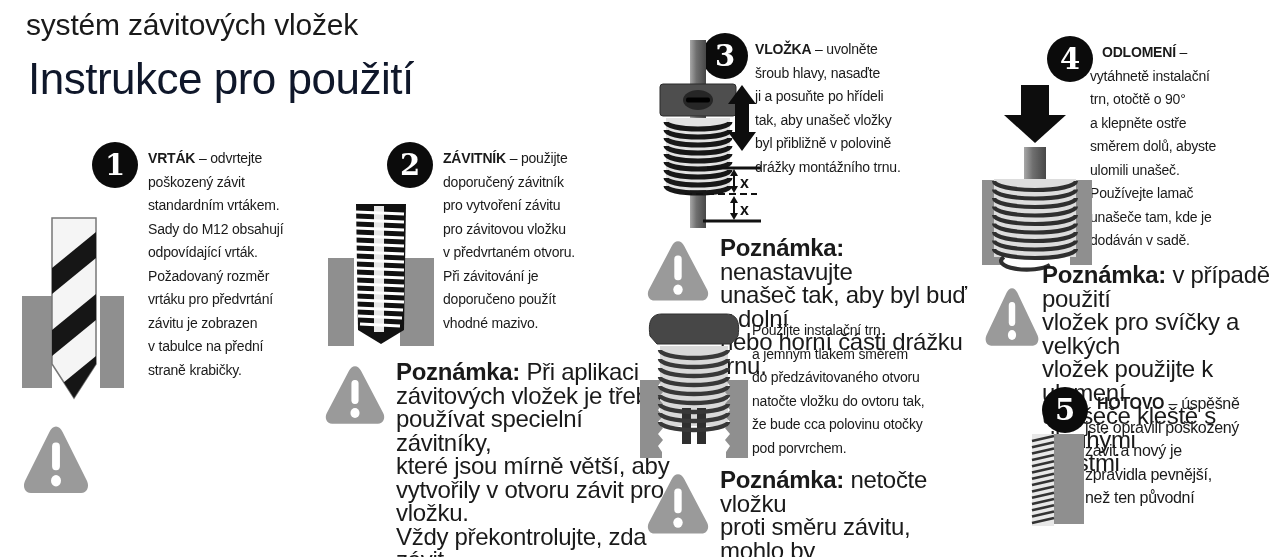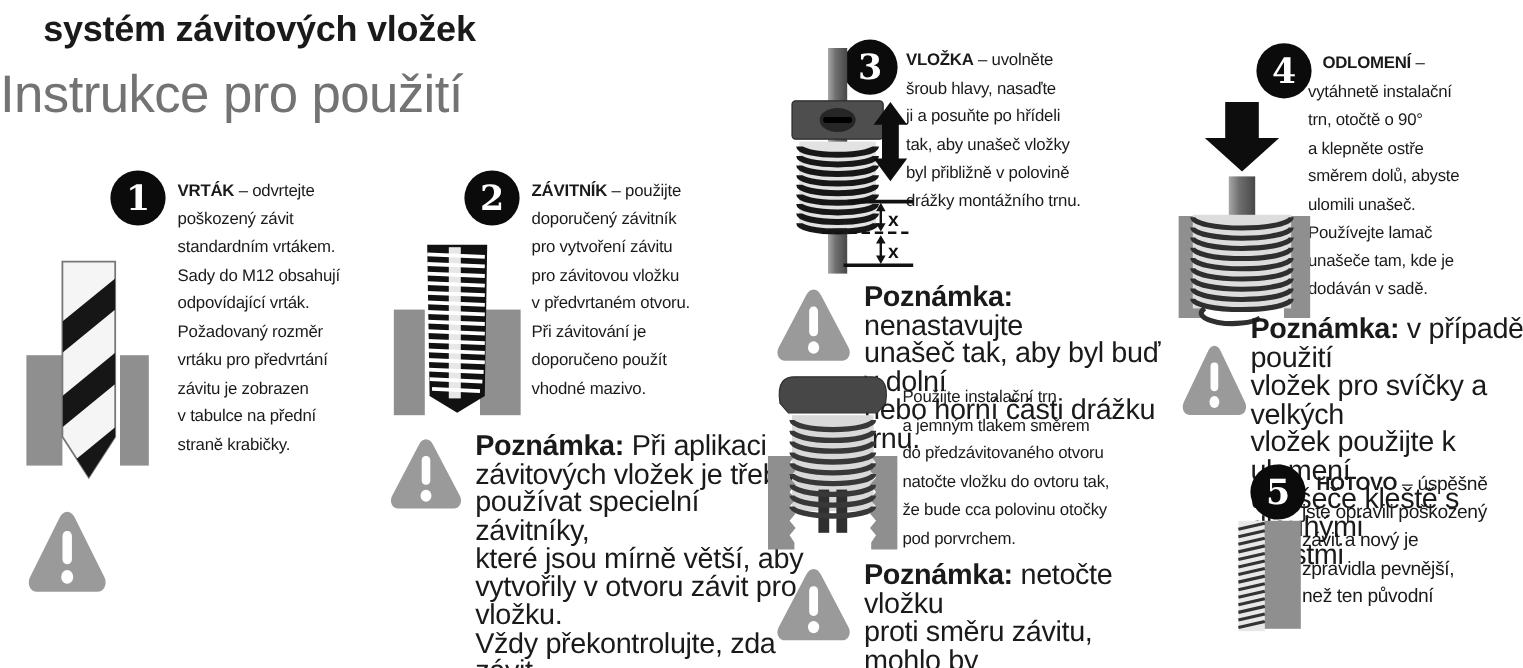--- a/index.html
+++ b/index.html
@@ -1,21 +1,21 @@
 <!DOCTYPE html>
 <html><head>
 <meta charset="utf-8">
 <style>
   html,body { margin:0; padding:0; background:#fff; }
   .page {
     position:relative; width:1269px; height:557px; background:#ffffff;
     overflow:hidden; font-family:"Liberation Sans", sans-serif; color:#1a1a1a;
   }
-  .subtitle { position:absolute; left:36px; top:8px; font-size:30px; letter-spacing:-0.2px;font-weight:bold; }
-  .title    { position:absolute; left:0; top:54px; font-size:44px; color:#737373; letter-spacing:-0.5px; }
+  .subtitle { position:absolute; left:26px; top:8px; font-size:30px; letter-spacing:-0.2px; }
+  .title    { position:absolute; left:28px; top:54px; font-size:44px; color:#0f172a; letter-spacing:-0.5px; }
   .badge {
     position:absolute; width:46px; height:46px; border-radius:50%;
     background:#0b0b0b; color:#ffffff; display:flex; align-items:center; justify-content:center;
     font-family:"DejaVu Serif", serif; font-weight:bold; font-size:29px;
   }
   .step-text { position:absolute; font-size:14px; line-height:23.5px; letter-spacing:-0.2px; }
   .note-text { position:absolute; font-size:24px; line-height:23.5px; letter-spacing:-0.3px; }
   .indent    { text-indent:12px; }
   .sm        { font-size:16px; }
   .pre       { white-space:pre-line; }

